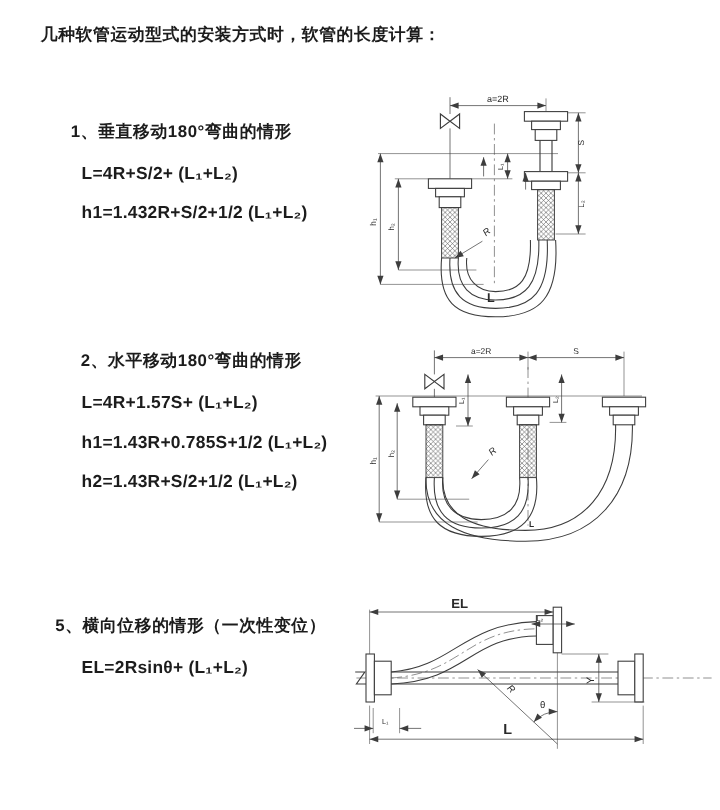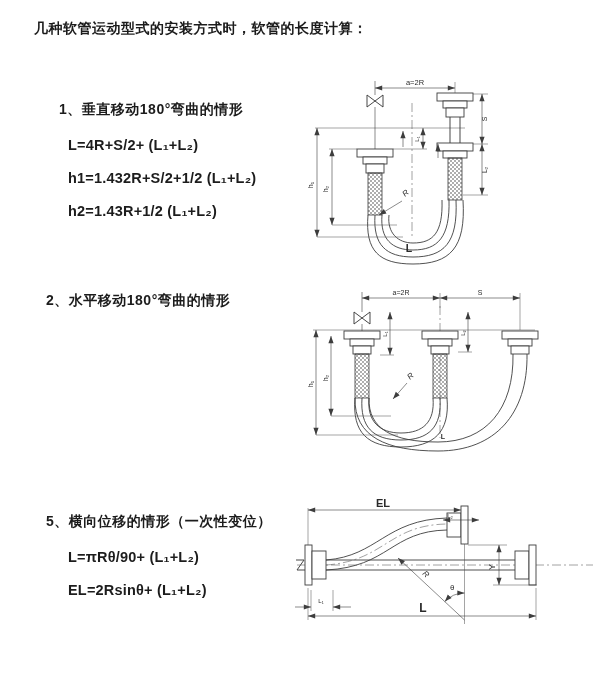--- a/index.html
+++ b/index.html
@@ -36,32 +36,35 @@
 
 <div id="page">
 
   <div class="page-title">几种软管运动型式的安装方式时，软管的长度计算：</div>
 
   <div class="sec" id="sec1">
     <div class="sec-heading">1、垂直移动180°弯曲的情形</div>
     <div class="formulas">
       <div class="formula">L=4R+S/2+ (L₁+L₂)</div>
       <div class="formula">h1=1.432R+S/2+1/2 (L₁+L₂)</div>
-      <div class="formula">h2=1.43R+1/2 (L₁+L₂)</div>
     </div>
   </div>
 
   <div class="sec" id="sec2">
     <div class="sec-heading">2、水平移动180°弯曲的情形</div>
+    <div class="formulas">
+      <div class="formula">L=4R+1.57S+ (L₁+L₂)</div>
+      <div class="formula">h1=1.43R+0.785S+1/2 (L₁+L₂)</div>
+      <div class="formula">h2=1.43R+S/2+1/2 (L₁+L₂)</div>
+    </div>
   </div>
 
   <div class="sec" id="sec3">
     <div class="sec-heading">5、横向位移的情形（一次性变位）</div>
     <div class="formulas">
-      <div class="formula">L=πRθ/90+ (L₁+L₂)</div>
       <div class="formula">EL=2Rsinθ+ (L₁+L₂)</div>
     </div>
   </div>
 
   <svg id="d1" class="diag" width="292" height="200" viewBox="0 0 292 200">
     <defs>
       <marker id="mE" markerUnits="userSpaceOnUse" markerWidth="9" markerHeight="7" refX="7.6" refY="3" orient="auto">
         <path d="M0.4,0.4 L7.6,3 L0.4,5.6 Z" fill="#3d3d3d"></path>
       </marker>
       <marker id="mS" markerUnits="userSpaceOnUse" markerWidth="9" markerHeight="7" refX="0.4" refY="3" orient="auto">

